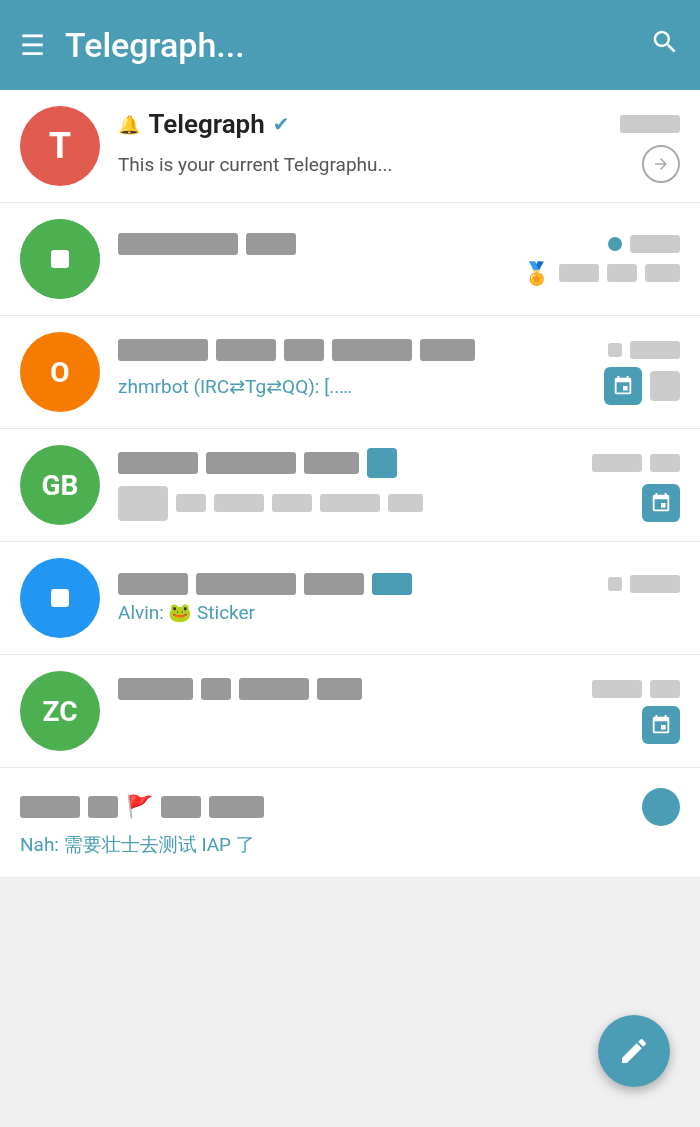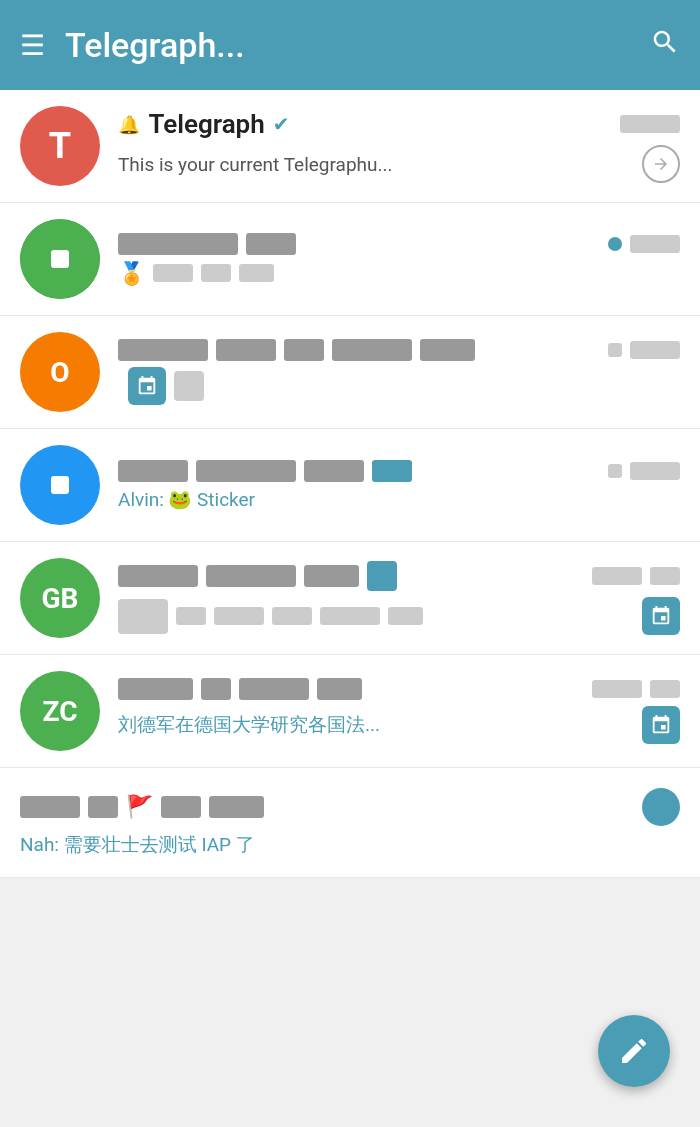--- a/index.html
+++ b/index.html
@@ -114,21 +114,21 @@
     }
 
     .chat-preview {
       font-size: 19px;
       color: #888;
       white-space: nowrap;
       overflow: hidden;
       text-overflow: ellipsis;
       display: flex;
       align-items: center;
-      justify-content: flex-start;
+      justify-content: flex-end;
     }
 
     .chat-preview-text {
       flex: 1;
       overflow: hidden;
       text-overflow: ellipsis;
       white-space: nowrap;
     }
 
     .chat-preview-text.highlight {
@@ -293,33 +293,69 @@
           <span class="blurred-name" style="width:40px;">&nbsp;</span>
           <span class="blurred-name" style="width:80px;">&nbsp;</span>
           <span class="blurred-name" style="width:55px;">&nbsp;</span>
         </div>
         <div style="display:flex;align-items:center;gap:8px;">
           <span class="blurred-text" style="width:14px;height:14px;">&nbsp;</span>
           <span class="blurred-text" style="width:50px;">&nbsp;</span>
         </div>
       </div>
       <div class="chat-preview">
+        <span class="chat-preview-text highlight">zhmrbot (IRC⇄Tg⇄QQ): [..…</span>
         <div class="preview-actions">
           <div style="width:38px;height:38px;background:#4a9db5;border-radius:6px;display:flex;align-items:center;justify-content:center;">
             <svg width="22" height="22" viewBox="0 0 24 24" fill="white">
                 <path d="M17 12h-5v5h5v-5zM16 1v2H8V1H6v2H5c-1.11 0-1.99.9-1.99 2L3 19c0 1.1.89 2 2 2h14c1.1 0 2-.9 2-2V5c0-1.1-.9-2-2-2h-1V1h-2zm3 18H5V8h14v11z"></path>
               </svg>
           </div>
           <span class="blurred-text" style="width:30px;height:30px;border-radius:4px;">&nbsp;</span>
         </div>
       </div>
     </div>
   </div>
 
   <div class="chat-item">
+    <div class="avatar avatar-green2">
+      <span>GB</span>
+    </div>
+    <div class="chat-content">
+      <div class="chat-header">
+        <div class="chat-name-row">
+          <span class="blurred-name" style="width:80px;">&nbsp;</span>
+          <span class="blurred-name" style="width:90px;">&nbsp;</span>
+          <span class="blurred-name" style="width:55px;">&nbsp;</span>
+          <span style="background:#4a9db5;width:30px;height:30px;border-radius:4px;display:inline-block;"></span>
+        </div>
+        <div style="display:flex;align-items:center;gap:8px;">
+          <span class="blurred-text" style="width:50px;">&nbsp;</span>
+          <span class="blurred-text" style="width:30px;">&nbsp;</span>
+        </div>
+      </div>
+      <div class="chat-preview">
+        <div style="display:flex;align-items:center;gap:8px;flex:1;">
+          <span style="width:50px;height:35px;background:#ccc;border-radius:4px;display:inline-block;"></span>
+          <span class="blurred-text" style="width:30px;">&nbsp;</span>
+          <span class="blurred-text" style="width:50px;">&nbsp;</span>
+          <span class="blurred-text" style="width:40px;">&nbsp;</span>
+          <span class="blurred-text" style="width:60px;">&nbsp;</span>
+          <span class="blurred-text" style="width:35px;">&nbsp;</span>
+        </div>
+        <div style="width:38px;height:38px;background:#4a9db5;border-radius:6px;display:flex;align-items:center;justify-content:center;flex-shrink:0;">
+          <svg width="22" height="22" viewBox="0 0 24 24" fill="white">
+              <path d="M17 12h-5v5h5v-5zM16 1v2H8V1H6v2H5c-1.11 0-1.99.9-1.99 2L3 19c0 1.1.89 2 2 2h14c1.1 0 2-.9 2-2V5c0-1.1-.9-2-2-2h-1V1h-2zm3 18H5V8h14v11z"></path>
+            </svg>
+        </div>
+      </div>
+    </div>
+  </div>
+
+  <div class="chat-item">
     <div class="avatar avatar-blue">
       <span style="background:#fff;width:18px;height:18px;border-radius:3px;"></span>
     </div>
     <div class="chat-content">
       <div class="chat-header">
         <div class="chat-name-row">
           <span class="blurred-name" style="width:70px;">&nbsp;</span>
           <span class="blurred-name" style="width:100px;">&nbsp;</span>
           <span class="blurred-name" style="width:60px;">&nbsp;</span>
           <span class="blurred-name" style="width:40px;background:#4a9db5;">&nbsp;</span>
@@ -329,73 +365,37 @@
           <span class="blurred-text" style="width:50px;">&nbsp;</span>
         </div>
       </div>
       <div class="chat-preview">
         <span class="chat-preview-text highlight">Alvin: 🐸 Sticker</span>
       </div>
     </div>
   </div>
 
   <div class="chat-item">
-    <div class="avatar avatar-green2">
-      <span>GB</span>
-    </div>
-    <div class="chat-content">
-      <div class="chat-header">
-        <div class="chat-name-row">
-          <span class="blurred-name" style="width:80px;">&nbsp;</span>
-          <span class="blurred-name" style="width:90px;">&nbsp;</span>
-          <span class="blurred-name" style="width:55px;">&nbsp;</span>
-          <span style="background:#4a9db5;width:30px;height:30px;border-radius:4px;display:inline-block;"></span>
-        </div>
-        <div style="display:flex;align-items:center;gap:8px;">
-          <span class="blurred-text" style="width:50px;">&nbsp;</span>
-          <span class="blurred-text" style="width:30px;">&nbsp;</span>
-        </div>
-      </div>
-      <div class="chat-preview">
-        <div style="display:flex;align-items:center;gap:8px;flex:1;">
-          <span style="width:50px;height:35px;background:#ccc;border-radius:4px;display:inline-block;"></span>
-          <span class="blurred-text" style="width:30px;">&nbsp;</span>
-          <span class="blurred-text" style="width:50px;">&nbsp;</span>
-          <span class="blurred-text" style="width:40px;">&nbsp;</span>
-          <span class="blurred-text" style="width:60px;">&nbsp;</span>
-          <span class="blurred-text" style="width:35px;">&nbsp;</span>
-        </div>
-        <div style="width:38px;height:38px;background:#4a9db5;border-radius:6px;display:flex;align-items:center;justify-content:center;flex-shrink:0;">
-          <svg width="22" height="22" viewBox="0 0 24 24" fill="white">
-              <path d="M17 12h-5v5h5v-5zM16 1v2H8V1H6v2H5c-1.11 0-1.99.9-1.99 2L3 19c0 1.1.89 2 2 2h14c1.1 0 2-.9 2-2V5c0-1.1-.9-2-2-2h-1V1h-2zm3 18H5V8h14v11z"></path>
-            </svg>
-        </div>
-      </div>
-    </div>
-  </div>
-
-  <div class="chat-item">
     <div class="avatar avatar-green3">
       <span>ZC</span>
     </div>
     <div class="chat-content">
       <div class="chat-header">
         <div class="chat-name-row">
           <span class="blurred-name" style="width:75px;">&nbsp;</span>
           <span class="blurred-name" style="width:30px;">&nbsp;</span>
           <span class="blurred-name" style="width:70px;">&nbsp;</span>
           <span class="blurred-name" style="width:45px;">&nbsp;</span>
         </div>
         <div style="display:flex;align-items:center;gap:8px;">
           <span class="blurred-text" style="width:50px;">&nbsp;</span>
           <span class="blurred-text" style="width:30px;">&nbsp;</span>
         </div>
       </div>
       <div class="chat-preview">
-        <span class="chat-preview-text highlight">刘德军在德国大学研究各国法...</span>
         <div style="width:38px;height:38px;background:#4a9db5;border-radius:6px;display:flex;align-items:center;justify-content:center;flex-shrink:0;margin-left:10px;">
           <svg width="22" height="22" viewBox="0 0 24 24" fill="white">
               <path d="M17 12h-5v5h5v-5zM16 1v2H8V1H6v2H5c-1.11 0-1.99.9-1.99 2L3 19c0 1.1.89 2 2 2h14c1.1 0 2-.9 2-2V5c0-1.1-.9-2-2-2h-1V1h-2zm3 18H5V8h14v11z"></path>
             </svg>
         </div>
       </div>
     </div>
   </div>
 
   <div class="chat-item">

